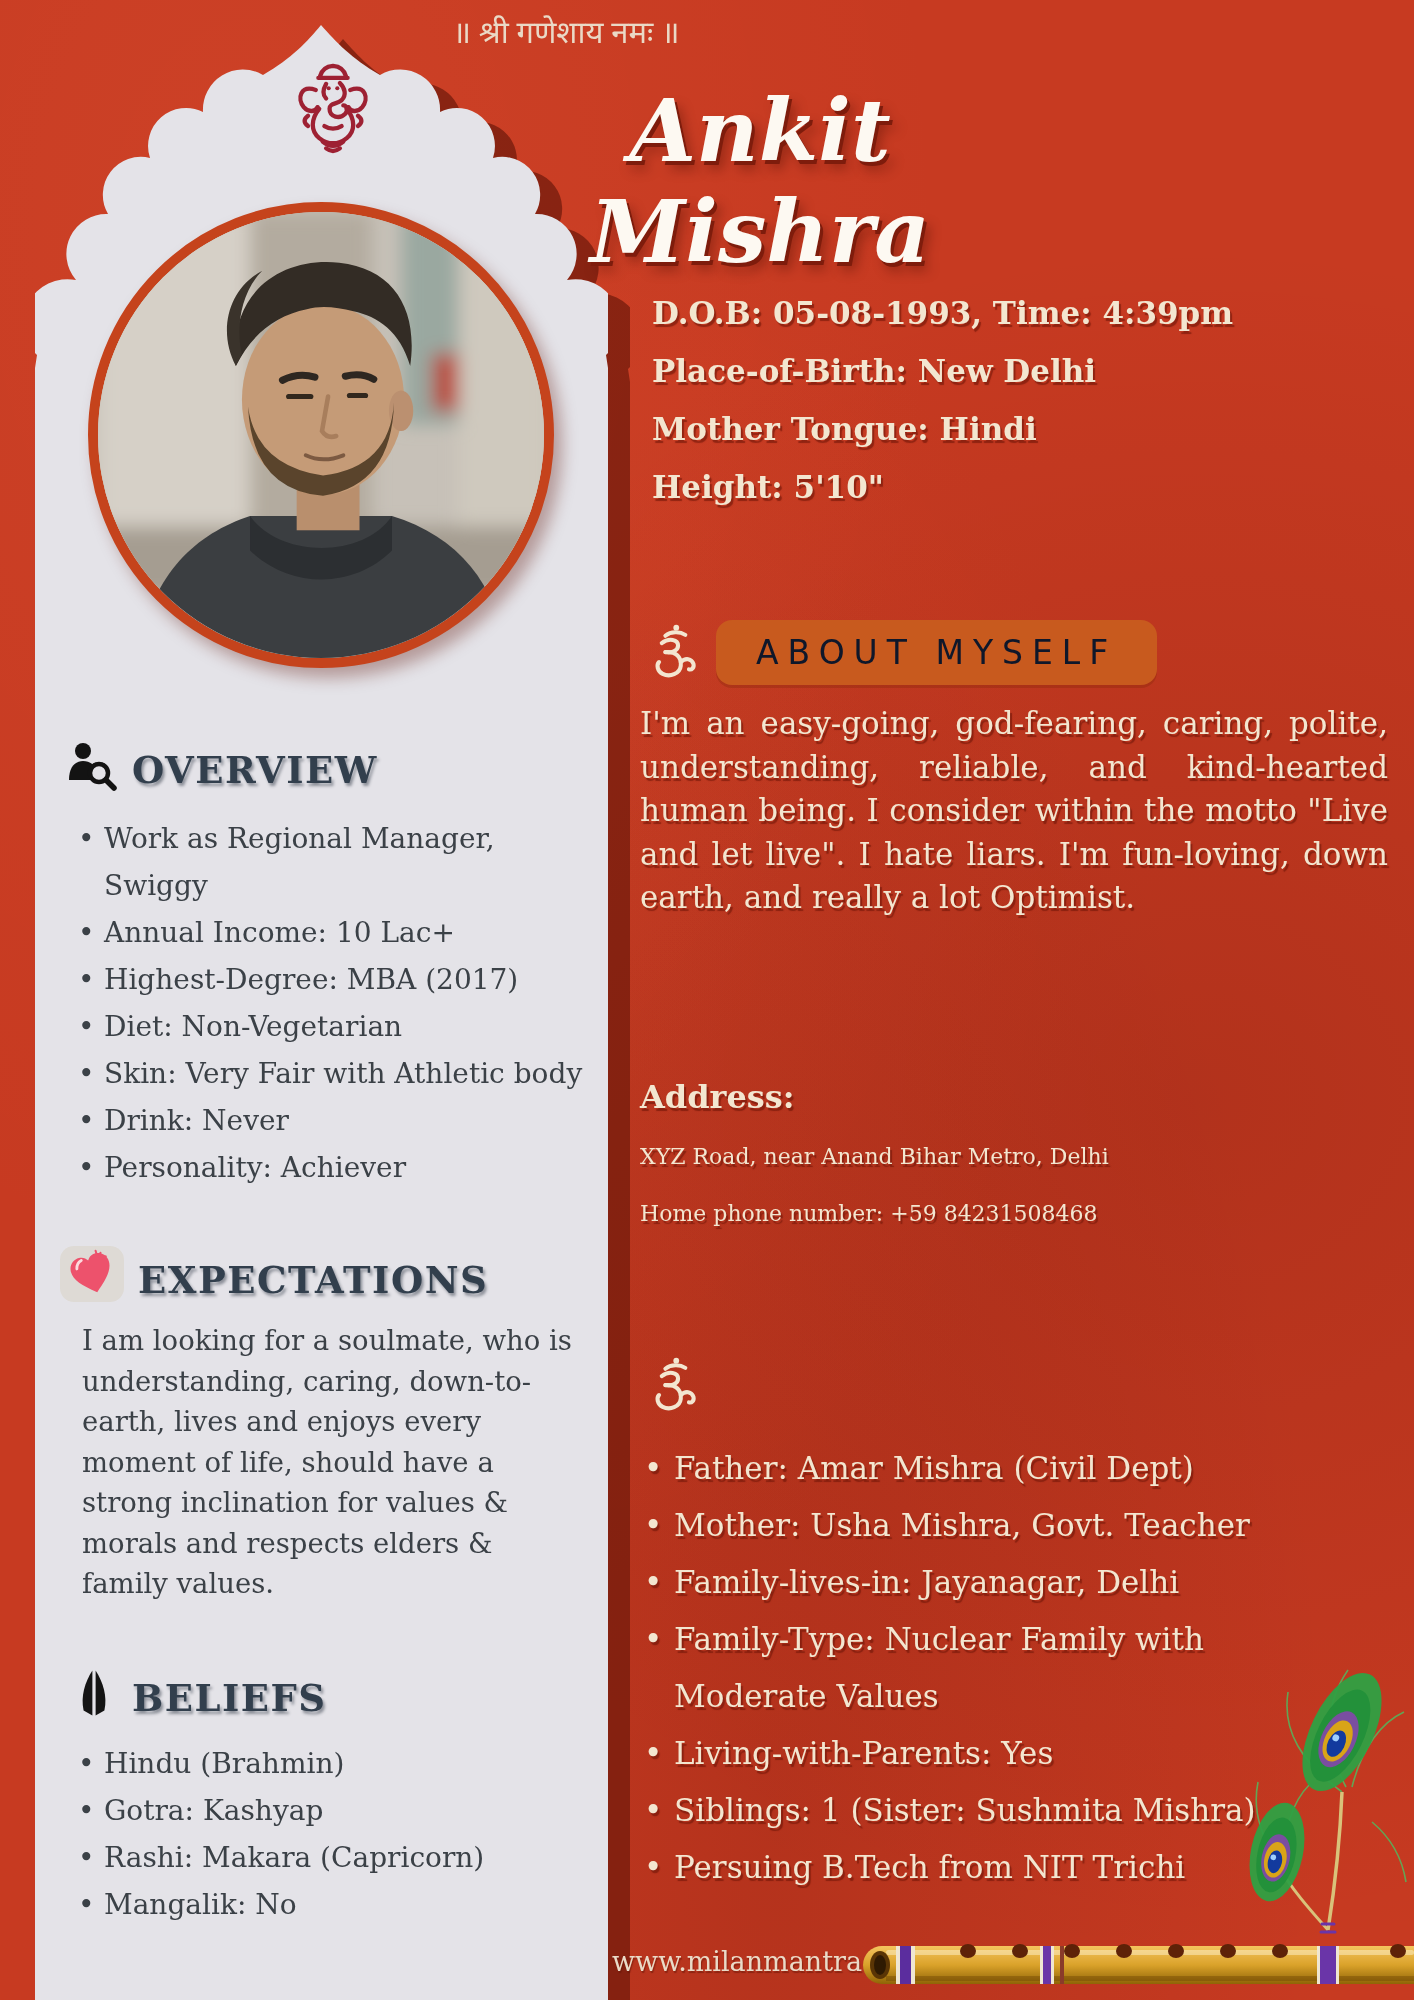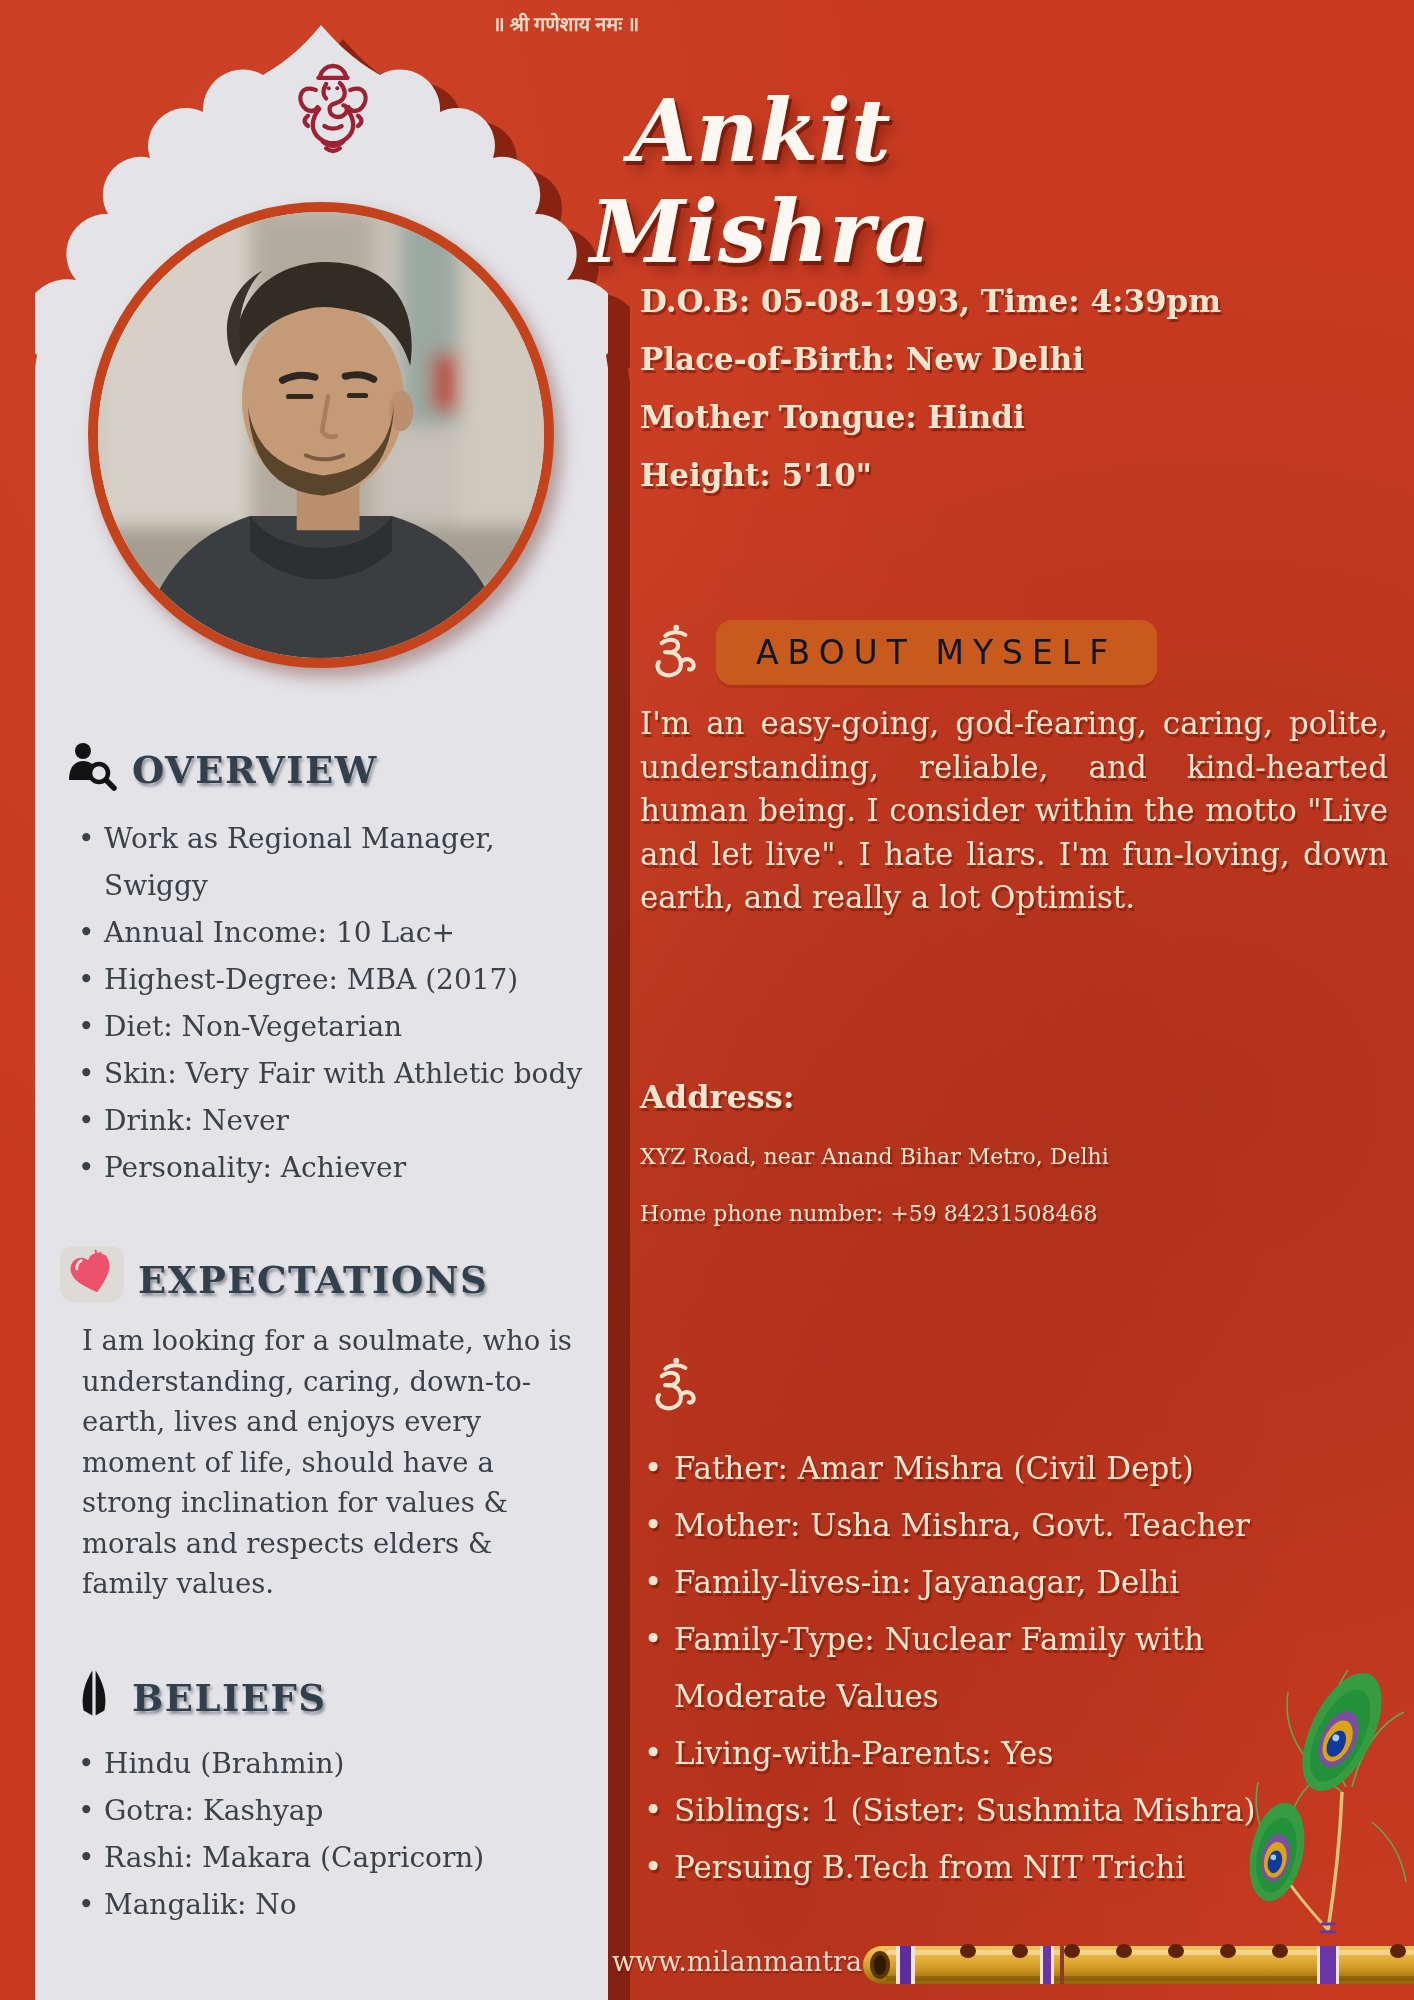--- a/index.html
+++ b/index.html
@@ -35,30 +35,30 @@
   .l-par{
     position:absolute;left:82px;width:492px;font-size:27.5px;line-height:40.5px;color:#3b4147;
   }
   .heart-bub{
     position:relative;width:64px;height:56px;background:#dedad4;border-radius:14px;
     display:flex;align-items:center;justify-content:center;opacity:.95;
   }
   
   .invocation{
     position:absolute;top:10px;left:0;width:1132px;text-align:center;
-    font-size:20px;font-weight:bold;color:#ead9c6;
+    font-size:31px;font-weight:normal;color:#ead9c6;
     font-family:"Liberation Serif","DejaVu Sans",serif;
   }
   .bio-name{
     position:absolute;top:80px;left:470px;width:580px;text-align:center;
     font-size:86px;font-weight:bold;font-style:italic;color:#fdf9f2;
     text-shadow:3px 4px 0 #7e1c0c, 7px 9px 12px rgba(70,12,4,.35);
   }
   .cream{color:#f3e6d0;text-shadow:2px 3px 1px rgba(108,20,7,.6);}
-  .details-list{position:absolute;top:272px;left:640px;list-style:none;margin:0;padding:0;}
+  .details-list{position:absolute;top:272px;left:640px;list-style:none;margin:12px;padding:0;}
   .details-list li{line-height:58px;font-size:31px;font-weight:bold;}
   .sec-row{position:absolute;left:640px;display:flex;align-items:center;gap:18px;}
   .pill{
     background:#c85a1e;border-radius:16px;padding:13px 40px;
     font-family:"DejaVu Sans","Liberation Sans",sans-serif;
     font-size:33px;font-weight:normal;letter-spacing:9px;color:#0f172a;
     box-shadow:0 3px 0 rgba(130,40,8,.3);text-shadow:none;
   }
   .r-par{
     position:absolute;left:640px;width:748px;font-size:31px;line-height:43.5px;

